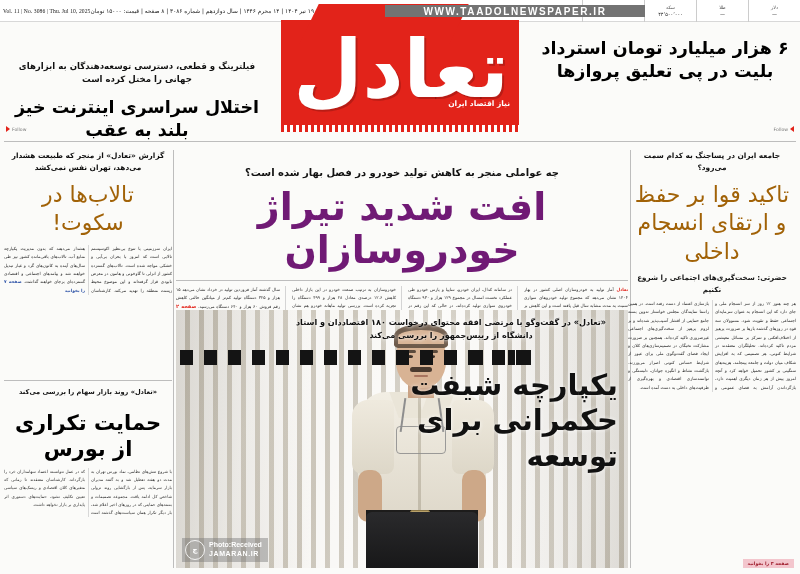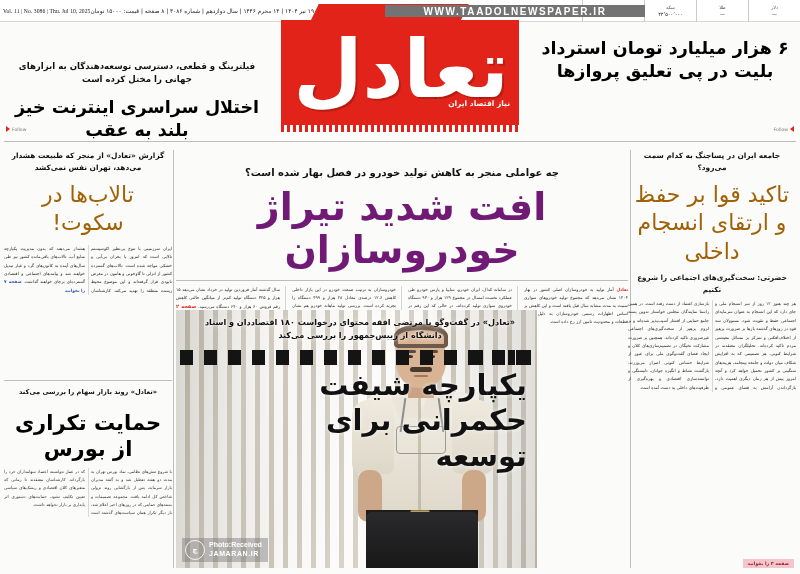--- a/index.html
+++ b/index.html
@@ -196,21 +196,21 @@
   .side-right-tag {
     position: absolute; right: 6px; bottom: 6px;
     background: #f3c6cd; color: #9e1b2a;
     font-size: 4.6px; font-weight: bold;
     padding: 2px 5px; direction: rtl;
   }
 
   
   .feature {
     position: absolute; left: 176px; top: 310px;
-    width: 361px; height: 258px;
+    width: 452px; height: 258px;
     overflow: hidden;
     background: linear-gradient(100deg,#d8d3c8 0%,#efebe2 18%,#e2ddd3 34%,#f4f1ea 52%,#e6e1d8 70%,#f2efe8 88%,#dcd7cc 100%);
   }
   
   .blinds {
     position: absolute; inset: 0;
     background: repeating-linear-gradient(90deg,
       rgba(255,255,255,.75) 0px, rgba(255,255,255,.75) 9px,
       rgba(150,143,128,.30) 9px, rgba(150,143,128,.30) 14px);
   }

